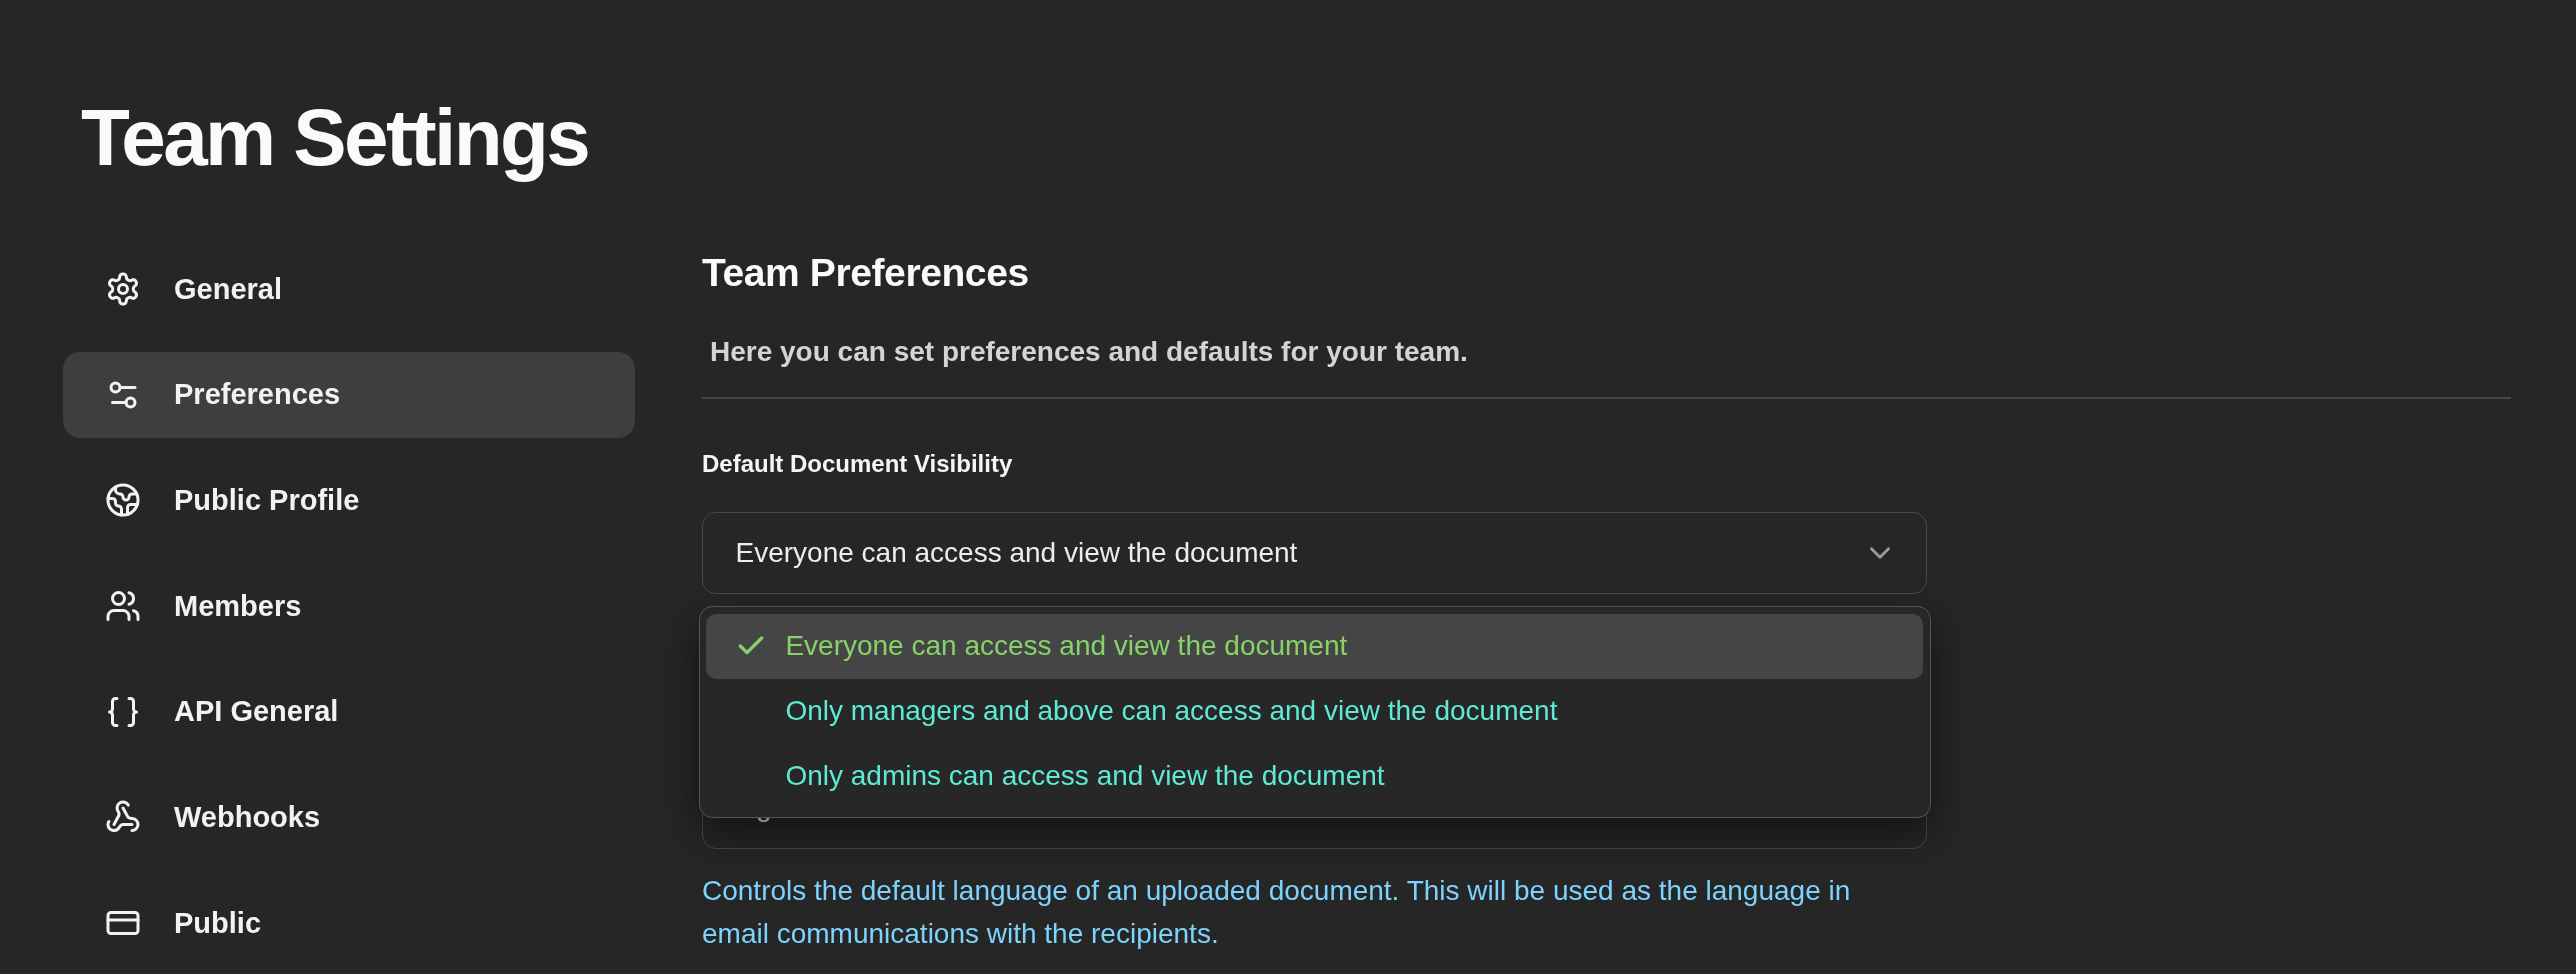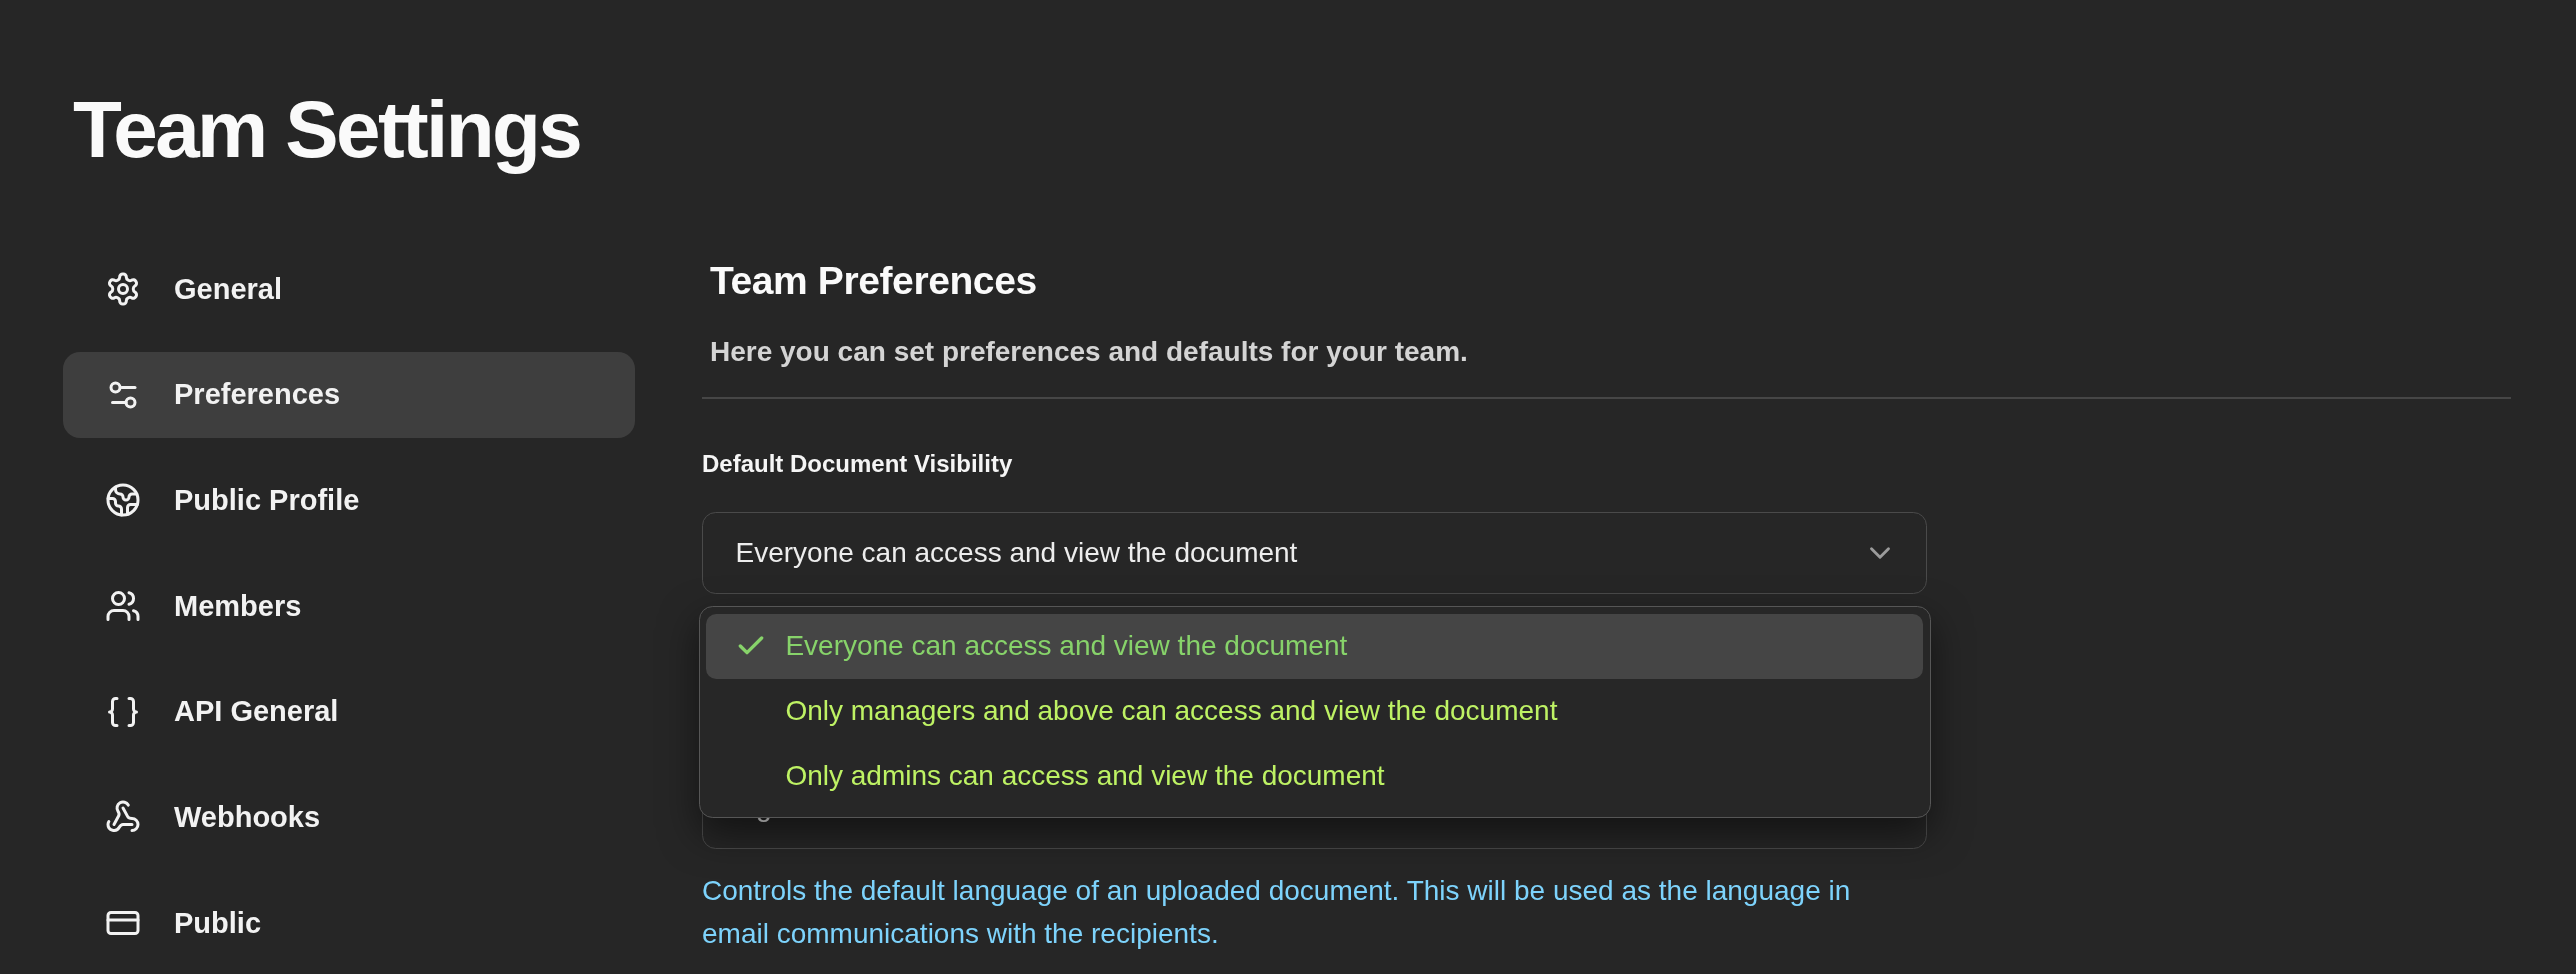--- a/index.html
+++ b/index.html
@@ -4,39 +4,39 @@
 <style>
   html,body{margin:0;padding:0;background:#262626;}
   .page{
     position:relative;width:2576px;height:975px;overflow:hidden;
     background:var(--background,#262626);
     font-family:"Liberation Sans",sans-serif;
     -webkit-font-smoothing:antialiased;
   }
   
   .page-title{
-    position:absolute;left:65px;top:72px;margin:8px;
+    position:absolute;left:65px;top:72px;margin:16px;
     font-size:80px;font-weight:700;letter-spacing:-2.6px;
     color:#fafafa;line-height:1.25;
   }
   
   .sidebar{position:absolute;left:63px;top:246px;width:572px;}
   .nav-item{
     height:86px;border-radius:17px;display:flex;align-items:center;
     padding-left:41px;gap:32px;margin-bottom:19.7px;
     color:#f2f2f2;font-size:29px;font-weight:600;cursor:pointer;
     box-sizing:border-box;
   }
   .nav-item.active{background:var(--active-item-bg,#3e3e3e);}
   .icon-slot{display:flex;align-items:center;justify-content:center;width:38px;height:38px;flex:0 0 38px;}
   .icon-slot svg{width:36px;height:36px;display:block;}
   
   .main{position:absolute;left:702px;top:0;width:1809px;height:975px;}
   .section-heading{
-    position:absolute;left:0;top:251px;margin:8px;
+    position:absolute;left:0;top:251px;margin:0;
     font-size:39px;font-weight:700;color:#fafafa;letter-spacing:-0.4px;
   }
   .section-sub{
     position:absolute;left:0;top:328px;margin:8px;
     font-size:28px;font-weight:700;color:#d4d4d4;
   }
   .divider{position:absolute;left:0;top:397px;width:1809px;height:1.7px;background:#464646;}
   .field-label{
     position:absolute;left:0;top:450px;
     font-size:24px;font-weight:700;color:#f5f5f5;
@@ -54,21 +54,21 @@
   .select.lang{top:765px;height:84px;z-index:1;}
   .select.lang .fragment{padding-left:20.5px;color:#e8e8e8;}
   
   .menu{
     position:absolute;left:-3.4px;top:606px;width:1232px;height:212px;box-sizing:border-box;
     background:#272727;border:1.7px solid #565656;border-radius:13.7px;
     padding:6.8px;z-index:3;box-shadow:0 15.4px 38px rgba(0,0,0,0.5);
   }
   .option{
     height:65px;border-radius:10.3px;display:flex;align-items:center;
-    padding-left:29px;font-size:28px;color:#bef264;cursor:pointer;
+    padding-left:29px;font-size:28px;color:#5eead4;cursor:pointer;
     box-sizing:border-box;
   }
   .option .check-slot{width:50px;flex:0 0 50px;display:flex;align-items:center;}
   .option .check-slot svg{width:32px;height:32px;display:block;}
   .option.selected{background:var(--highlight-row-bg,#454545);color:var(--accent-green,#87d36a);}
   
   .help{
     position:absolute;left:0;top:869px;margin:0;max-width:1206px;
     font-size:28px;line-height:43px;color:#7dd3fc;
   }

